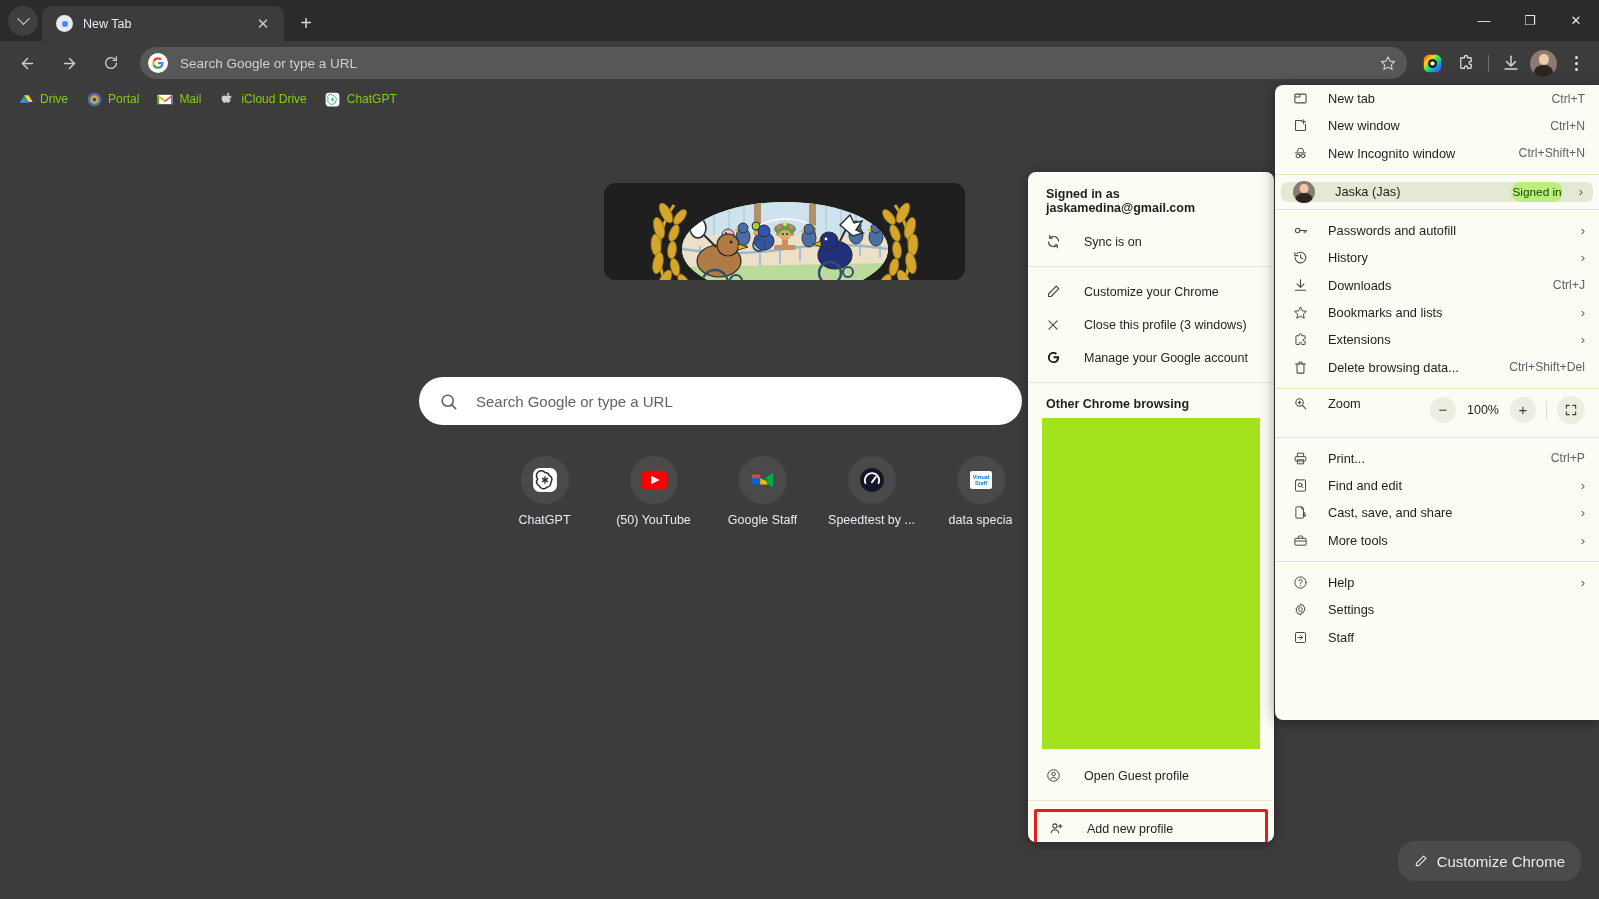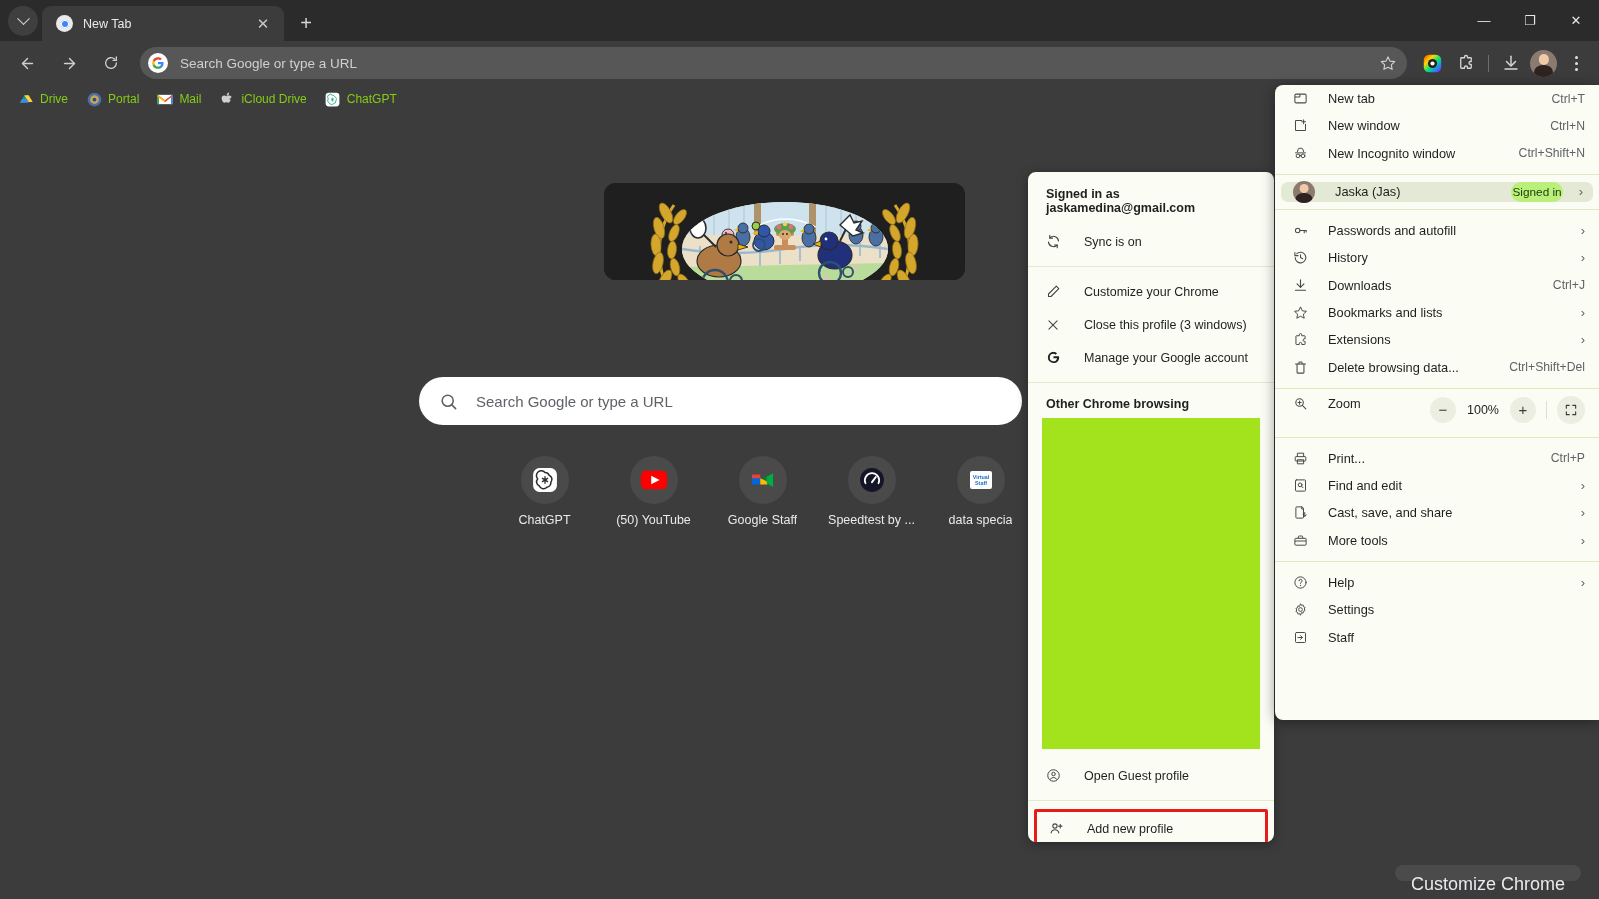--- a/index.html
+++ b/index.html
@@ -104,23 +104,23 @@
   }
   .fakebox-text { margin-left:18px; color:#5f6368; font-size:15px; }
   .shortcuts { position:absolute; left:490px; top:335px; display:flex; gap:0; }
   .sc { width:109px; display:flex; flex-direction:column; align-items:center; cursor:pointer;
         padding-top:8px; border-radius:8px; }
   .sc-ico { width:48px;height:48px;border-radius:50%;background:#4a4a4a;
             display:flex;align-items:center;justify-content:center; }
   .sc-label { margin-top:9px; color:#e8eaed; font-size:12.5px; white-space:nowrap;
               max-width:100px; overflow:hidden; text-overflow:ellipsis; }
   .customize-btn {
-    position:absolute; right:18px; bottom:18px; height:16px; border-radius:17px;
+    position:absolute; right:18px; bottom:18px; height:40px; border-radius:17px;
     background:#4b4b4b; display:flex; align-items:center; gap:9px; padding:0 16px;
-    color:#e8eaed; font-size:18px; cursor:pointer;flex-direction:column;
+    color:#e8eaed; font-size:15px; cursor:pointer;
   }
 
   
   .profile-panel {
     position:absolute; left:1028px; top:172px; width:246px; height:670px;
     background:#fbfcf3; border-radius:8px;
     box-shadow: 0 2px 12px rgba(0,0,0,0.35);
     overflow:hidden; font-size:12.5px;
   }
   .pp-head { padding:15px 14px 10px 18px; font-weight:bold; color:#1f1f1f; font-size:12.5px; }

